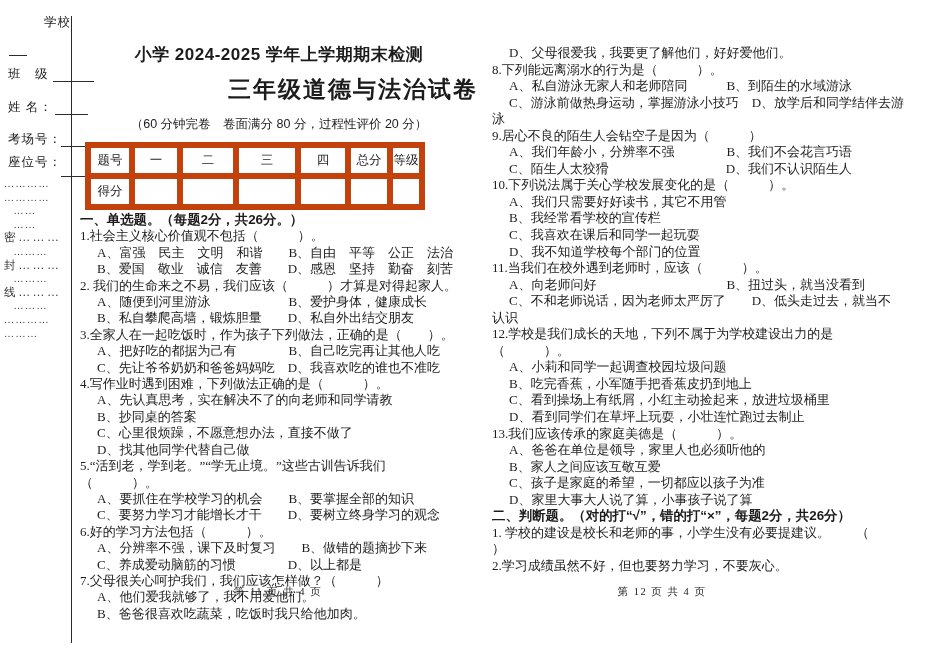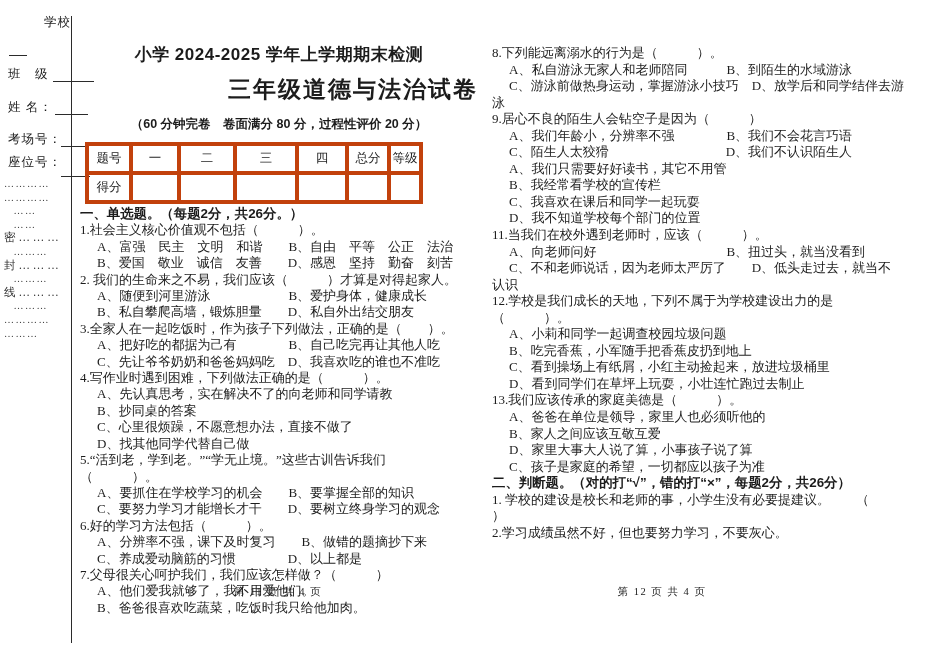--- a/index.html
+++ b/index.html
@@ -28,24 +28,24 @@
   .seal-line.k{font-size:11.5px;letter-spacing:0;}
   
   .columns{position:absolute;left:80px;top:0;width:860px;height:658px;display:flex;}
   .col-left{width:398px;box-sizing:border-box;padding-top:44px;}
   .col-right{width:426px;margin-left:14px;box-sizing:border-box;padding-top:45px;}
   .t1{margin:0 0 8px 0;text-align:center;font-family:"Liberation Sans","DejaVu Sans",sans-serif;
       font-weight:700;font-size:17px;line-height:22px;letter-spacing:0.5px;}
   .t2{margin:0 0 12px 0;text-align:right;font-family:"Liberation Sans","DejaVu Sans",sans-serif;
       font-weight:700;font-size:23px;line-height:30px;letter-spacing:2px;}
   .sub{margin:0 0 9px 0;text-align:center;font-family:"Liberation Sans","DejaVu Sans",sans-serif;
-      font-weight:700;font-size:12.5px;line-height:17px;}
+      font-weight:400;font-size:12.5px;line-height:17px;}
   
   table.score{border-collapse:collapse;margin:0 0 2px 5px;table-layout:fixed;}
-  table.score td,table.score th{border:4px solid #c2410c;height:25px;text-align:center;
+  table.score td,table.score th{border:6px solid #c2410c;height:25px;text-align:center;
       font-weight:400;font-size:12.5px;padding:0;margin-top:15px;}
   
   .lines{width:100%;}
   .line{font-size:13px;line-height:16.4px;white-space:pre;}
   .col-right .line{line-height:16.55px;}
   .line.ind{padding-left:17px;}
   .line.sec{font-family:"Liberation Sans","DejaVu Sans",sans-serif;font-weight:700;font-size:13.4px;}
   
   .footer{position:absolute;top:585px;font-size:10.5px;letter-spacing:1.5px;text-align:center;color:#222;}
   .footer.fl{left:80px;width:396px;}
@@ -145,46 +145,48 @@
         <div class="line ind">A、分辨率不强，课下及时复习　　B、做错的题摘抄下来</div>
         <div class="line ind">C、养成爱动脑筋的习惯　　　　D、以上都是</div>
         <div class="line">7.父母很关心呵护我们，我们应该怎样做？（　　　）</div>
         <div class="line ind">A、他们爱我就够了，我不用爱他们。</div>
         <div class="line ind">B、爸爸很喜欢吃蔬菜，吃饭时我只给他加肉。</div>
       </div>
   </section>
 
   <section class="col-right">
     <div class="lines">
+        <div class="line ind">D、父母很爱我，我要更了解他们，好好爱他们。</div>
         <div class="line">8.下列能远离溺水的行为是（　　　）。</div>
         <div class="line ind">A、私自游泳无家人和老师陪同　　　B、到陌生的水域游泳</div>
         <div class="line ind">C、游泳前做热身运动，掌握游泳小技巧　D、放学后和同学结伴去游</div>
         <div class="line">泳</div>
         <div class="line">9.居心不良的陌生人会钻空子是因为（　　　）</div>
         <div class="line ind">A、我们年龄小，分辨率不强　　　　B、我们不会花言巧语</div>
         <div class="line ind">C、陌生人太狡猾　　　　　　　　　D、我们不认识陌生人</div>
+        <div class="line">10.下列说法属于关心学校发展变化的是（　　　）。</div>
         <div class="line ind">A、我们只需要好好读书，其它不用管</div>
         <div class="line ind">B、我经常看学校的宣传栏</div>
         <div class="line ind">C、我喜欢在课后和同学一起玩耍</div>
         <div class="line ind">D、我不知道学校每个部门的位置</div>
         <div class="line">11.当我们在校外遇到老师时，应该（　　　）。</div>
         <div class="line ind">A、向老师问好　　　　　　　　　　B、扭过头，就当没看到</div>
         <div class="line ind">C、不和老师说话，因为老师太严厉了　　D、低头走过去，就当不</div>
         <div class="line">认识</div>
         <div class="line">12.学校是我们成长的天地，下列不属于为学校建设出力的是</div>
         <div class="line">（　　　）。</div>
         <div class="line ind">A、小莉和同学一起调查校园垃圾问题</div>
         <div class="line ind">B、吃完香蕉，小军随手把香蕉皮扔到地上</div>
         <div class="line ind">C、看到操场上有纸屑，小红主动捡起来，放进垃圾桶里</div>
         <div class="line ind">D、看到同学们在草坪上玩耍，小壮连忙跑过去制止</div>
         <div class="line">13.我们应该传承的家庭美德是（　　　）。</div>
         <div class="line ind">A、爸爸在单位是领导，家里人也必须听他的</div>
         <div class="line ind">B、家人之间应该互敬互爱</div>
+        <div class="line ind">C、孩子是家庭的希望，一切都应以孩子为准</div>
         <div class="line ind">D、家里大事大人说了算，小事孩子说了算</div>
-        <div class="line ind">C、孩子是家庭的希望，一切都应以孩子为准</div>
         <div class="line sec">二、判断题。（对的打“√”，错的打“×”，每题2分，共26分）</div>
         <div class="line">1. 学校的建设是校长和老师的事，小学生没有必要提建议。　　（</div>
         <div class="line">）</div>
         <div class="line">2.学习成绩虽然不好，但也要努力学习，不要灰心。</div>
       </div>
   </section>
 
 </div>
 
 <div class="footer fl">第 11 页 共 4 页</div>

